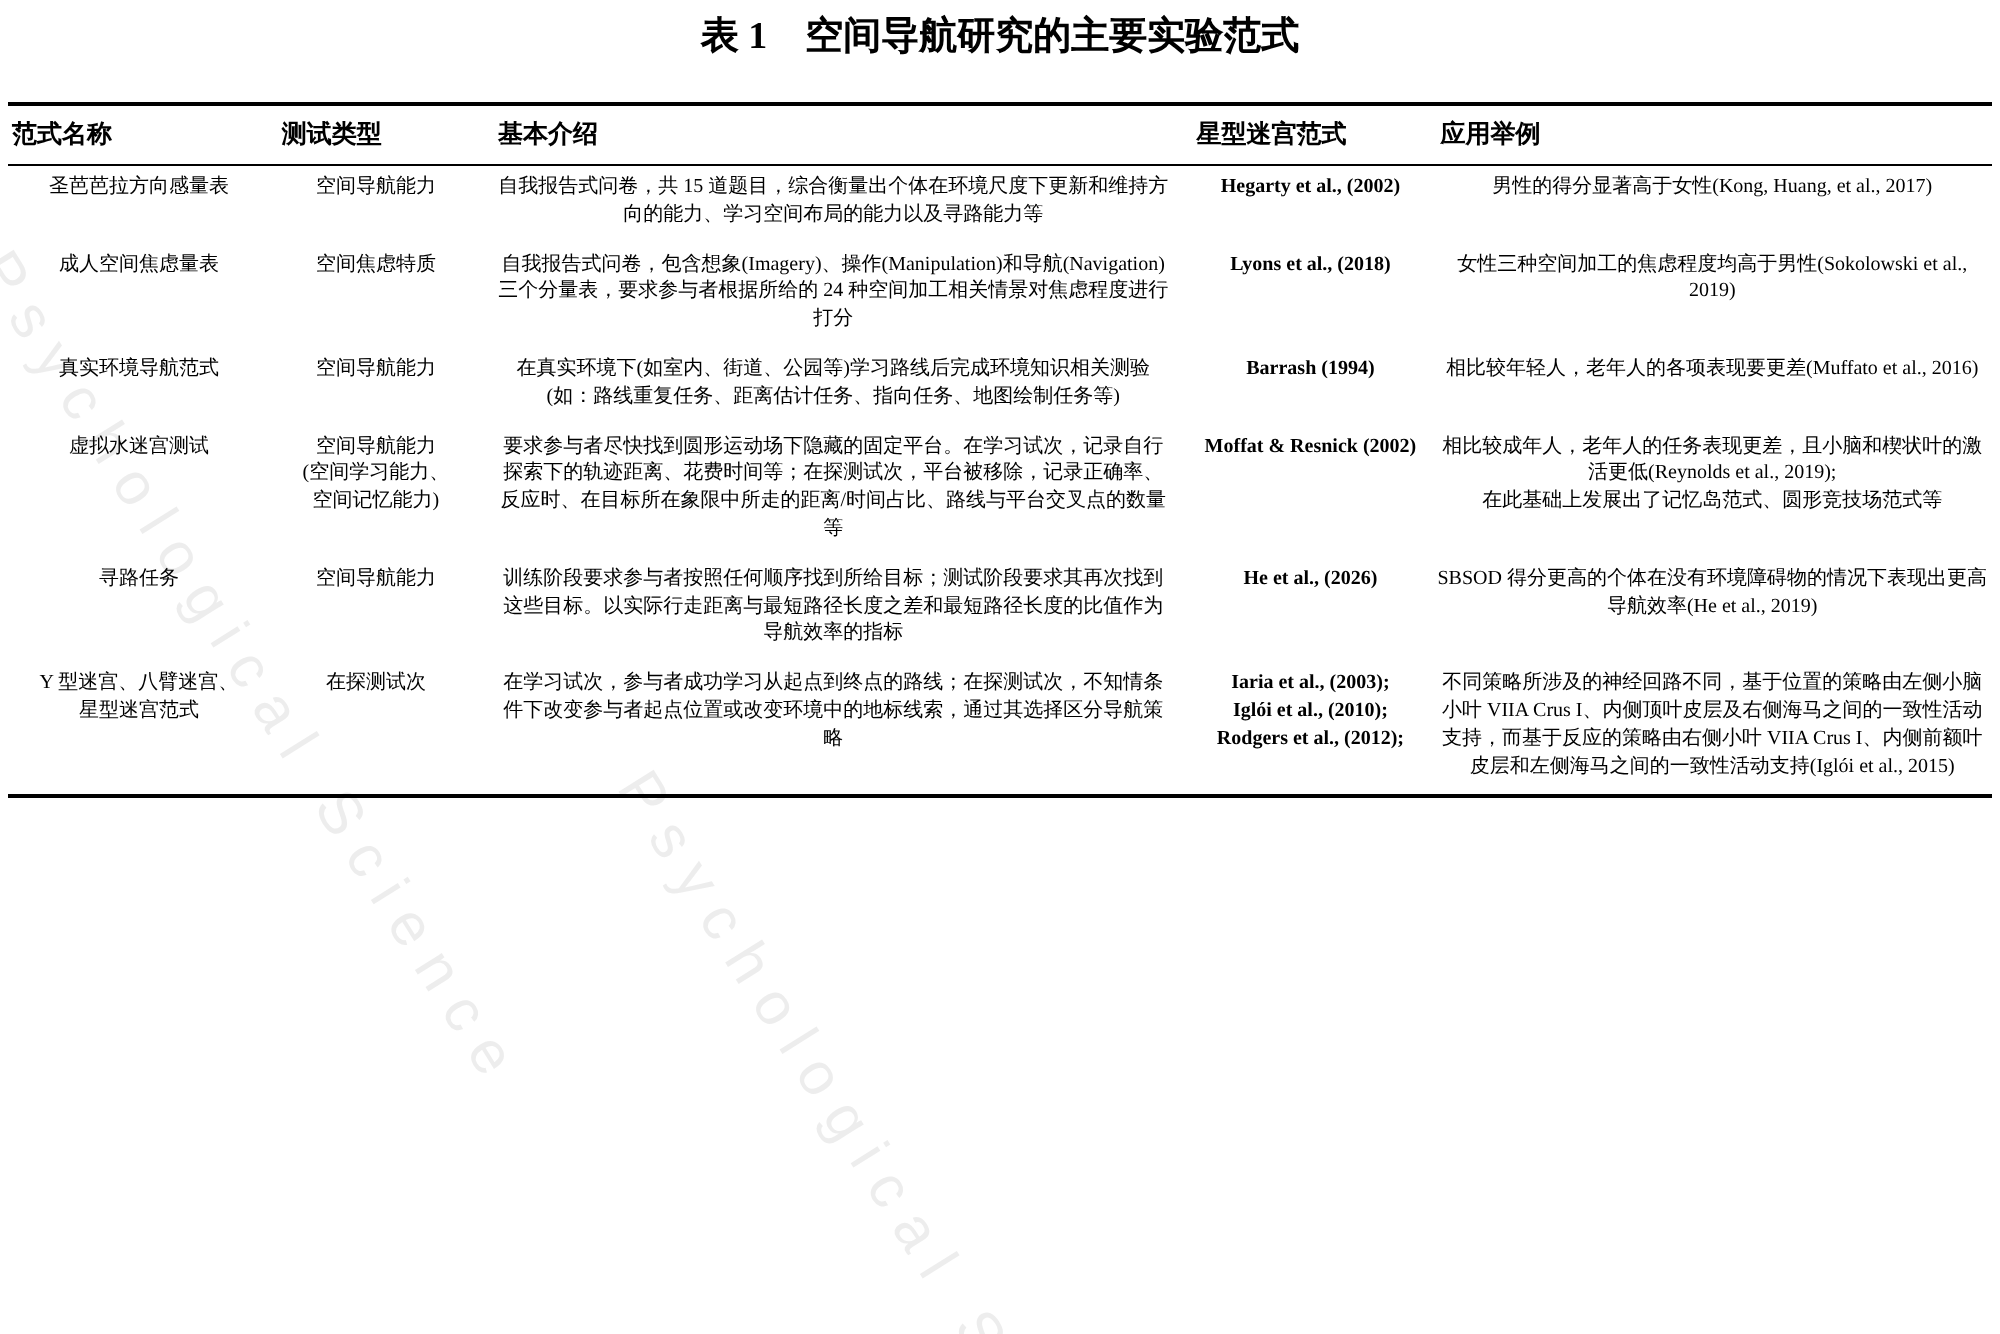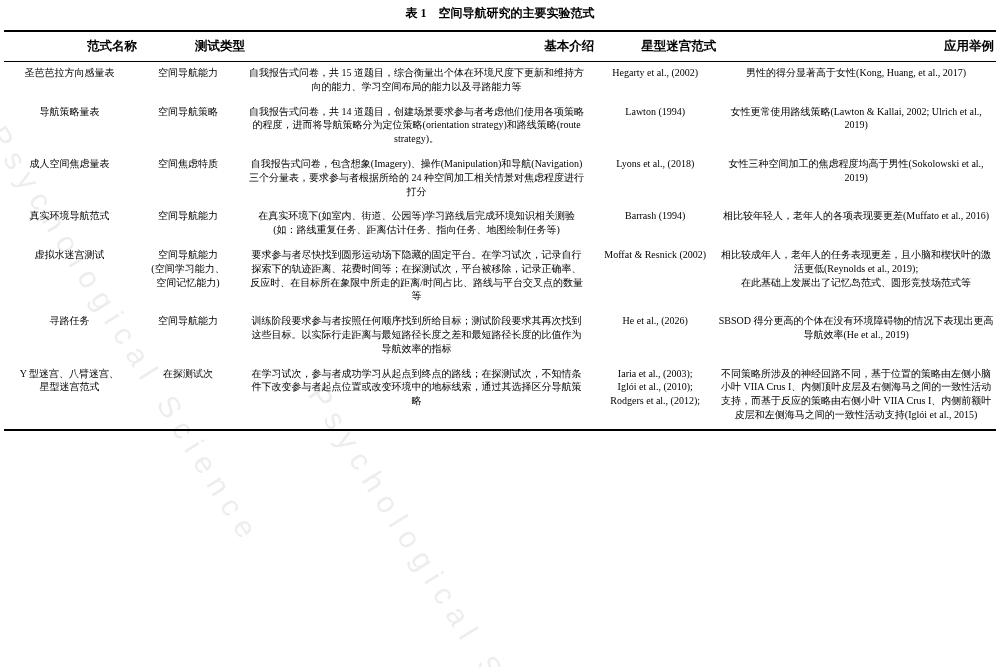--- a/index.html
+++ b/index.html
@@ -36,58 +36,58 @@
     left: 10px;
     top: 120px;
     transform: rotate(58deg);
     transform-origin: left top;
   }
   .title {
     position: relative;
     z-index: 1;
     text-align: center;
     font-weight: bold;
-    font-size: 12px;
+    font-size: 19px;
     padding-top: 5px;
-    padding-bottom: 8px;
+    padding-bottom: 20px;
   }
   table.paradigm-table {
     position: relative;
     z-index: 1;
     width: 992px;
     margin: 0 4px;
     border-collapse: collapse;
     border-top: 2.5px solid #000;
     border-bottom: 2.5px solid #000;
     table-layout: fixed;
   }
   col.c1 { width: 13.6%; }
   col.c2 { width: 10.9%; }
   col.c3 { width: 35.2%; }
   col.c4 { width: 12.3%; }
   col.c5 { width: 28.0%; }
   th {
     font-size: 12.5px;
     font-weight: bold;
-    text-align: right;
+    text-align: left;
     padding: 6px 2px 6px 2px;
     border-bottom: 1.2px solid #000;
     font-family: Liberation Serif, serif;
   }
   td {
     vertical-align: top;
     font-size: 10px;
     line-height: 1.38;
     padding: 4px 10px 7px 0;
     white-space: pre-line;
     word-break: break-word;
     text-align: center;
   }
   td.name   { padding-left: 6px; }
-  td.refs   { padding-right: 4px; }
+  td.refs   { padding-right: 4px; font-weight: bold; }
   td.app    { padding-right: 2px; }
 </style>
 </head>
 <body>
 
 <div class="page">
 
   <div class="watermark wm1">Psychological Science</div>
   <div class="watermark wm2">Psychological Science</div>
 
@@ -110,27 +110,20 @@
         <th>应用举例</th>
       </tr>
     </thead>
     <tbody>
       <tr>
         <td class="name">圣芭芭拉方向感量表</td>
         <td class="type">空间导航能力</td>
         <td class="intro">自我报告式问卷，共 15 道题目，综合衡量出个体在环境尺度下更新和维持方向的能力、学习空间布局的能力以及寻路能力等</td>
         <td class="refs">Hegarty et al., (2002)</td>
         <td class="app">男性的得分显著高于女性(Kong, Huang, et al., 2017)</td>
-      </tr>
-      <tr>
-        <td class="name">导航策略量表</td>
-        <td class="type">空间导航策略</td>
-        <td class="intro">自我报告式问卷，共 14 道题目，创建场景要求参与者考虑他们使用各项策略的程度，进而将导航策略分为定位策略(orientation strategy)和路线策略(route strategy)。</td>
-        <td class="refs">Lawton (1994)</td>
-        <td class="app">女性更常使用路线策略(Lawton &amp; Kallai, 2002; Ulrich et al., 2019)</td>
       </tr>
       <tr>
         <td class="name">成人空间焦虑量表</td>
         <td class="type">空间焦虑特质</td>
         <td class="intro">自我报告式问卷，包含想象(Imagery)、操作(Manipulation)和导航(Navigation)三个分量表，要求参与者根据所给的 24 种空间加工相关情景对焦虑程度进行打分</td>
         <td class="refs">Lyons et al., (2018)</td>
         <td class="app">女性三种空间加工的焦虑程度均高于男性(Sokolowski et al., 2019)</td>
       </tr>
       <tr>
         <td class="name">真实环境导航范式</td>

